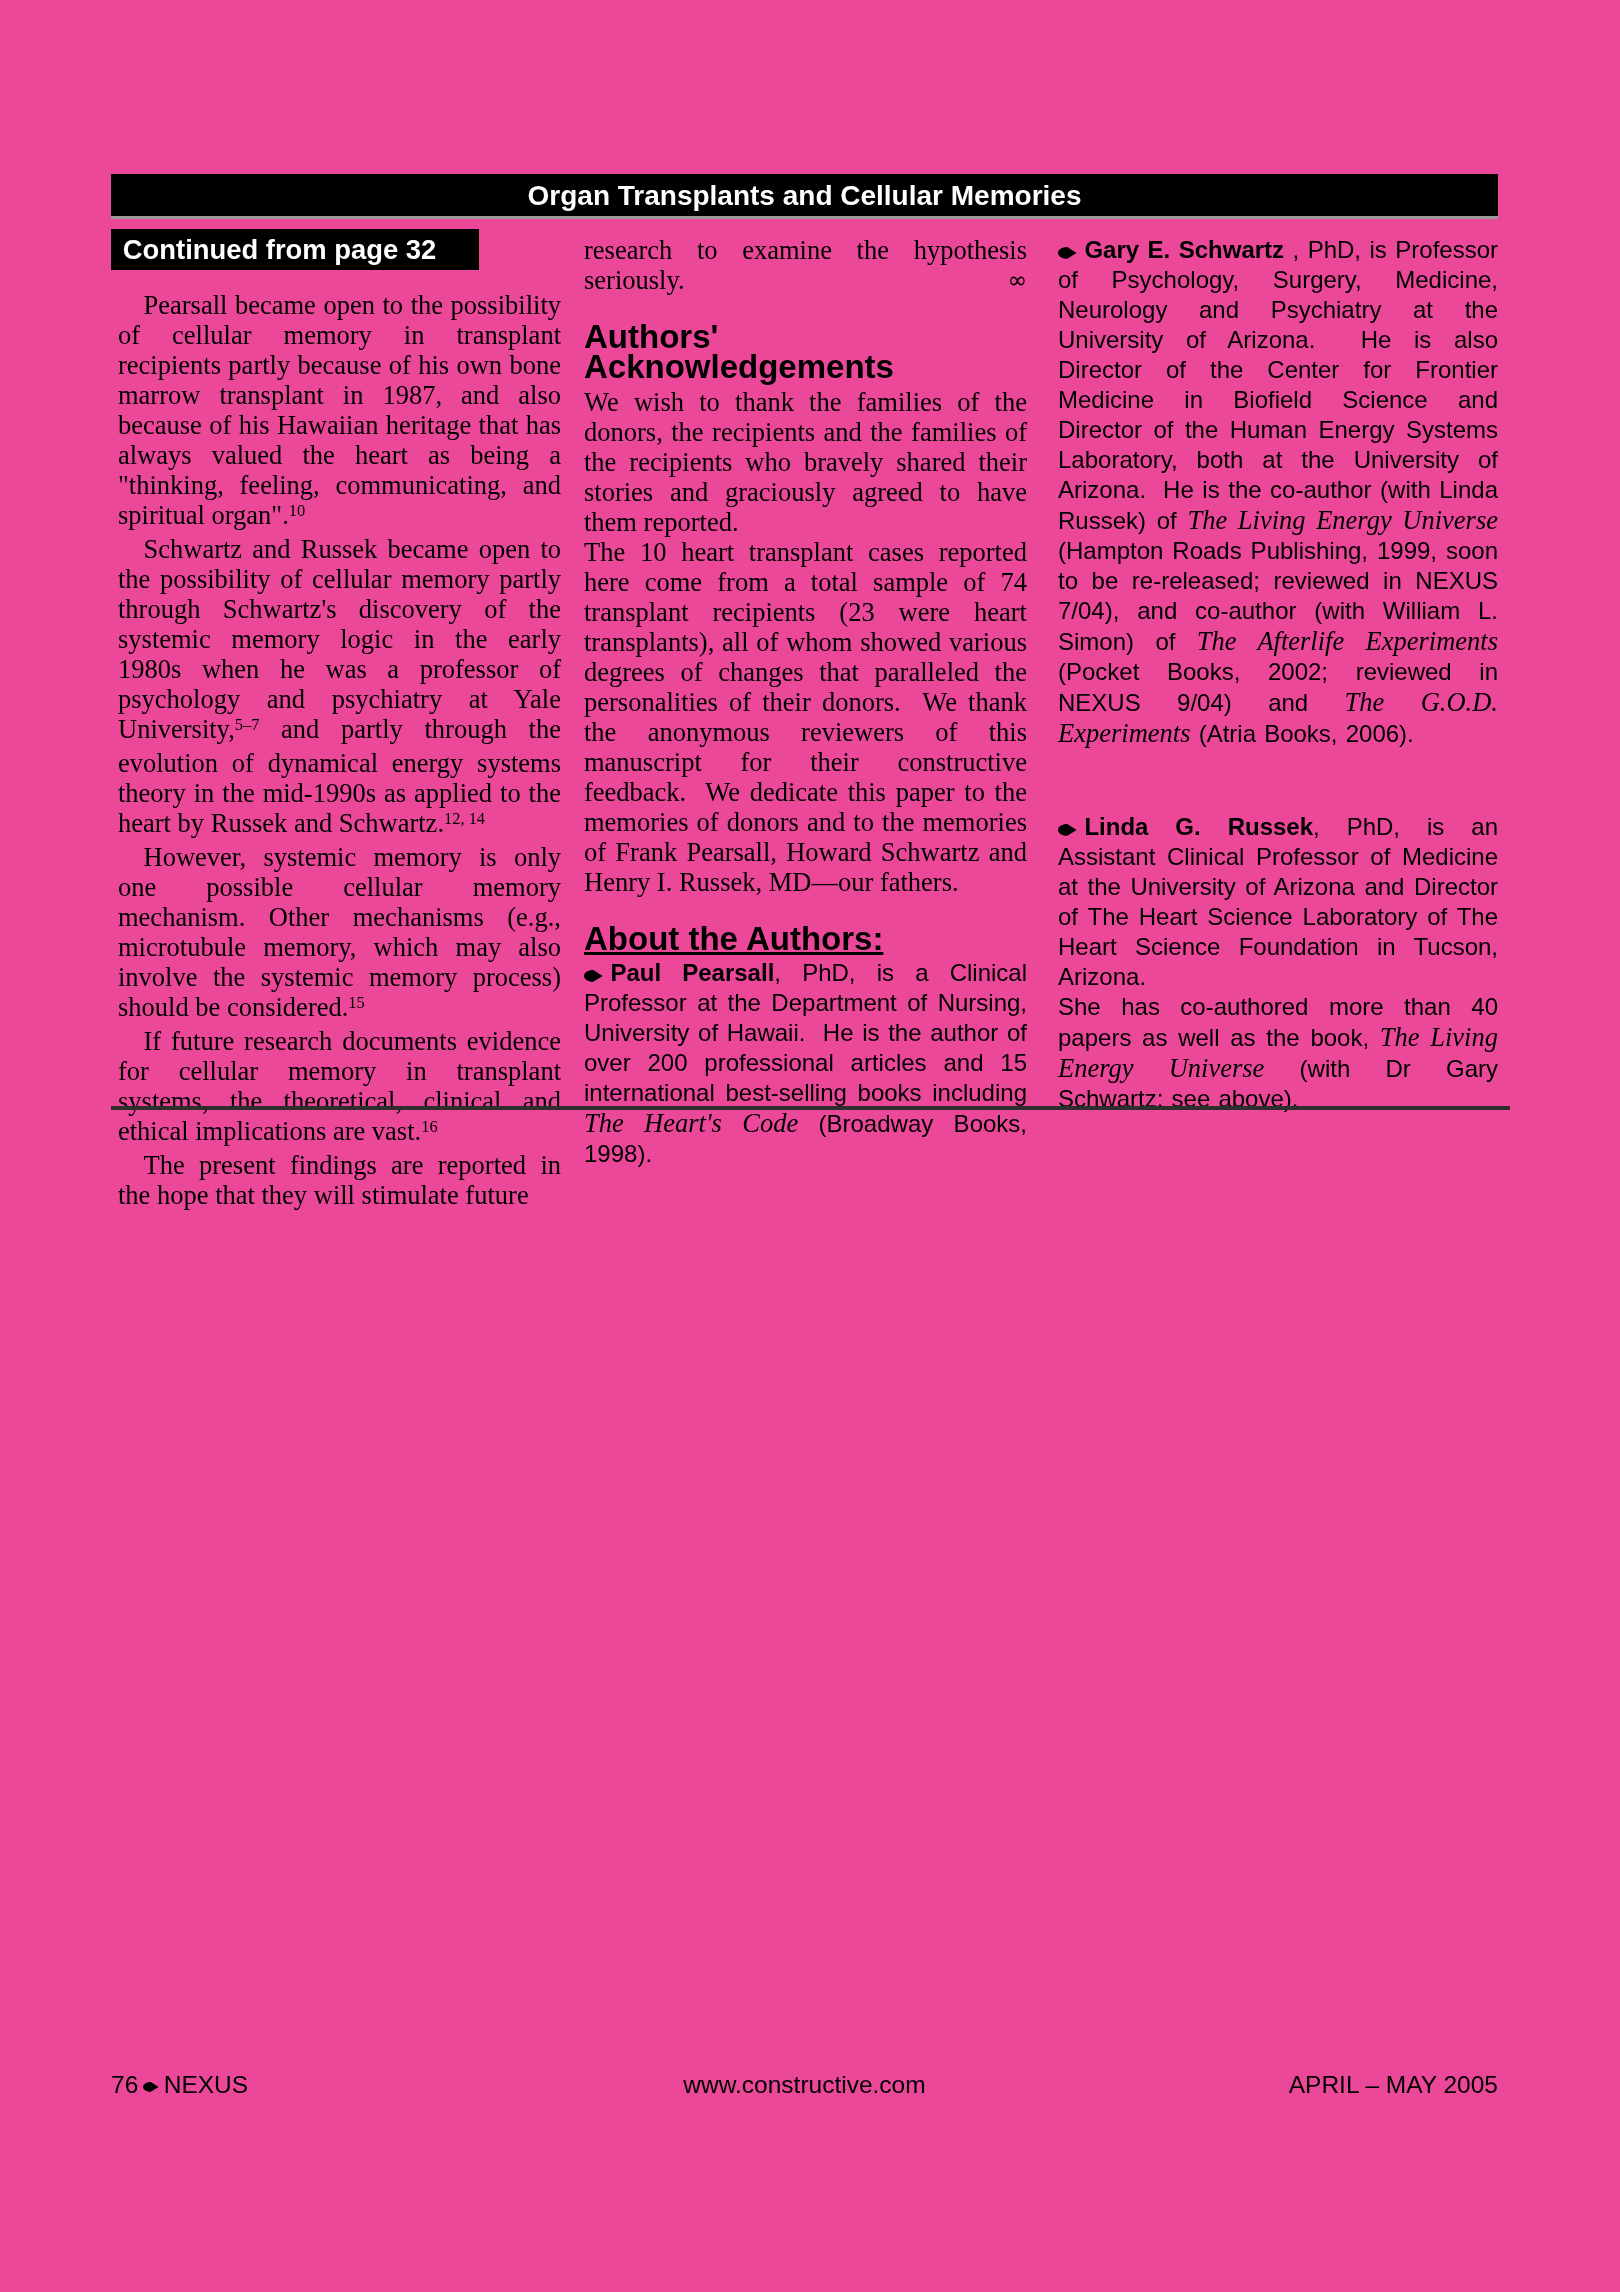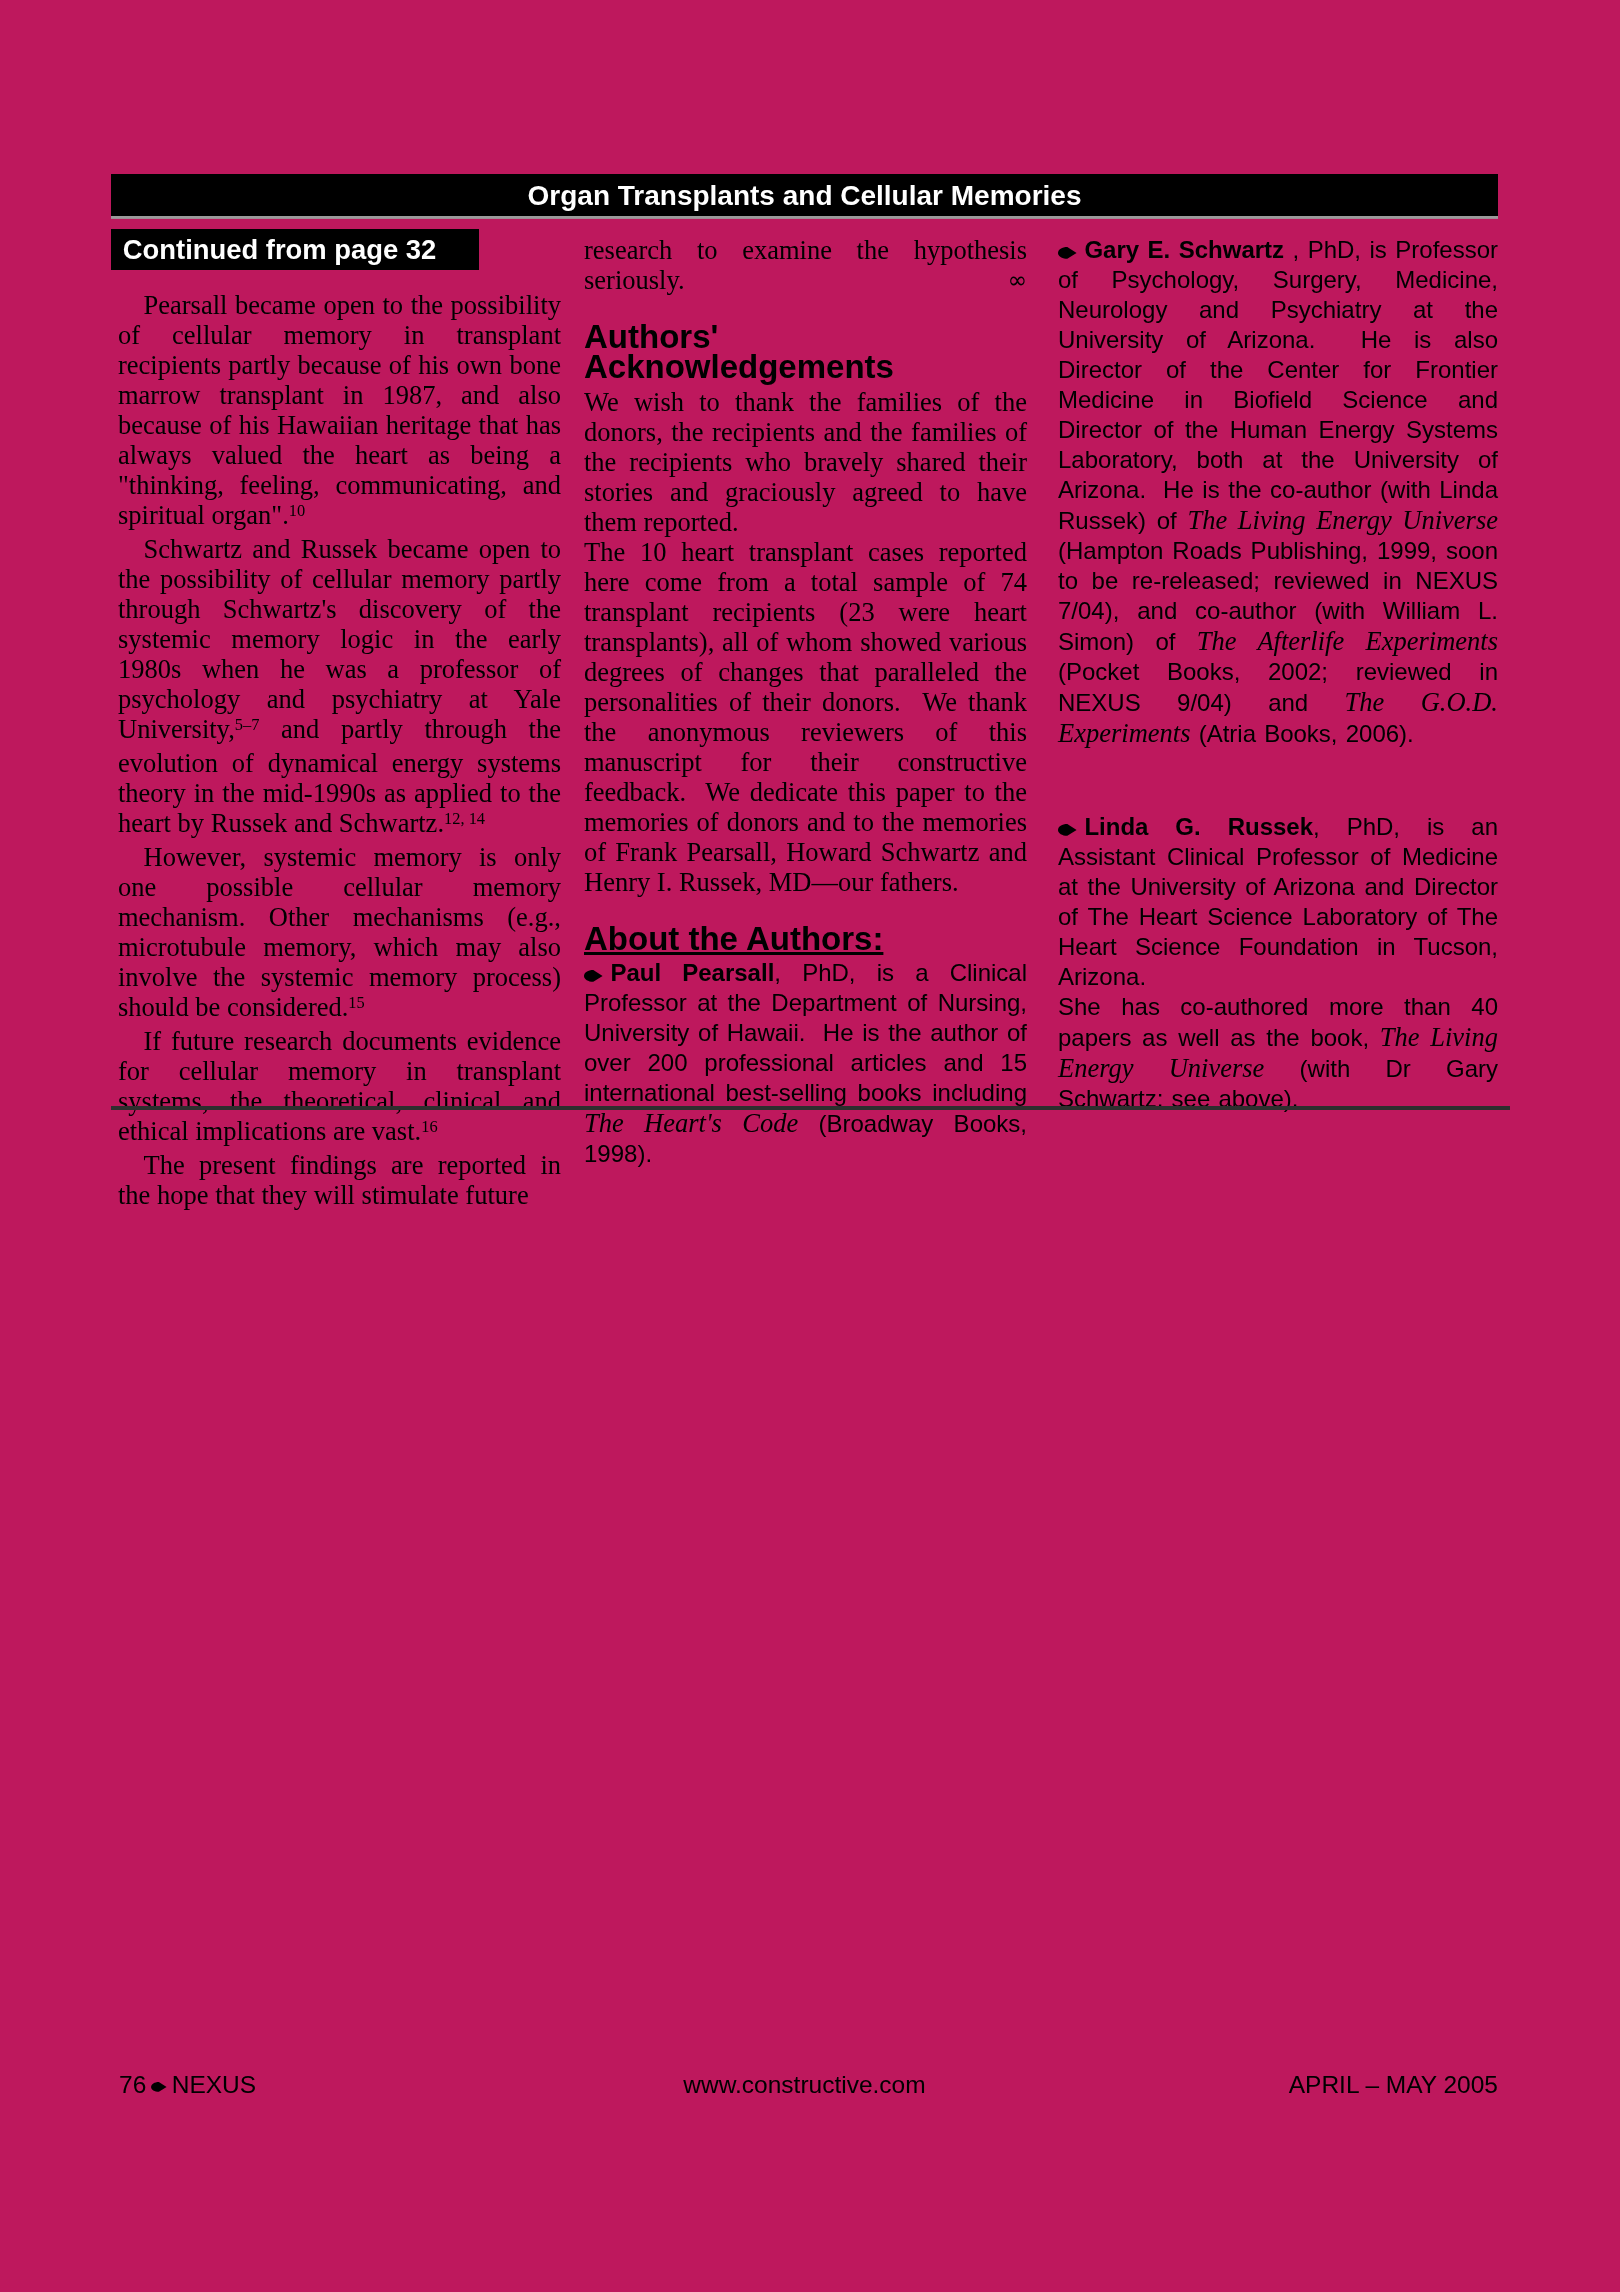--- a/index.html
+++ b/index.html
@@ -1,16 +1,16 @@
 <!DOCTYPE html>
 <html><head>
 <meta charset="utf-8">
 <style>
   html,body{margin:0;padding:0;background:#ffffff;}
-  .page{position:relative;width:1620px;height:2293px;background:#be185d;color:#000;overflow:hidden;}
+  .page{position:relative;width:1620px;height:2293px;background:#ec4899;color:#000;overflow:hidden;}
 
   .title-bar{position:absolute;left:111px;top:174px;width:1387px;height:42px;background:#000;
     color:#fff;text-align:center;font-family:"Liberation Sans",sans-serif;font-weight:bold;
     font-size:28px;line-height:43px;box-shadow:0 2.9px 0 #9b9b9b;}
 
   .continued-box{position:absolute;left:111px;top:229px;width:368px;height:41px;background:#000;
     color:#fff;font-family:"Liberation Sans",sans-serif;font-weight:bold;font-size:27.4px;
     line-height:41px;padding-left:11.8px;box-sizing:border-box;}
 
   .col{position:absolute;text-align:justify;}
@@ -36,21 +36,21 @@
 
   .gap-top{margin-top:63px;}
 
   .arrow-bullet{display:inline-block;width:18.6px;height:11.8px;margin-right:7.8px;vertical-align:-1px;}
   .arrow-bullet svg{display:block;width:100%;height:100%;fill:#000;}
 
   .rule{position:absolute;left:111px;top:1106px;width:1399px;height:3.9px;background:#2e2e2e;}
 
   .footer{position:absolute;left:111px;top:2068px;width:1387px;height:33px;
     font-family:"Liberation Sans",sans-serif;font-size:24.5px;line-height:33px;}
-  .f-left{position:absolute;left:0;top:0;margin-left:8px;}
+  .f-left{position:absolute;left:0;top:0;}
   .f-left .arrow-bullet{width:15.7px;height:9.8px;margin:0 4.9px;vertical-align:1px;}
   .f-center{position:absolute;left:0;right:0;top:0;text-align:center;}
   .f-right{position:absolute;right:0;top:0;}
 </style>
 </head>
 <body>
 
 <div class="page">
 
   <div class="title-bar">

